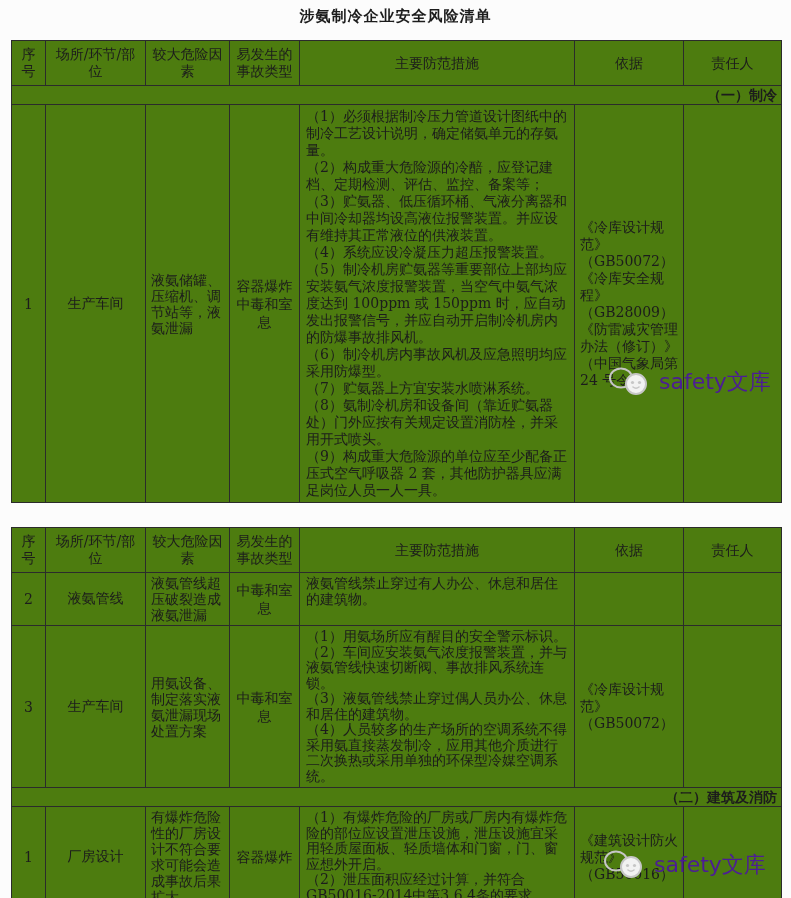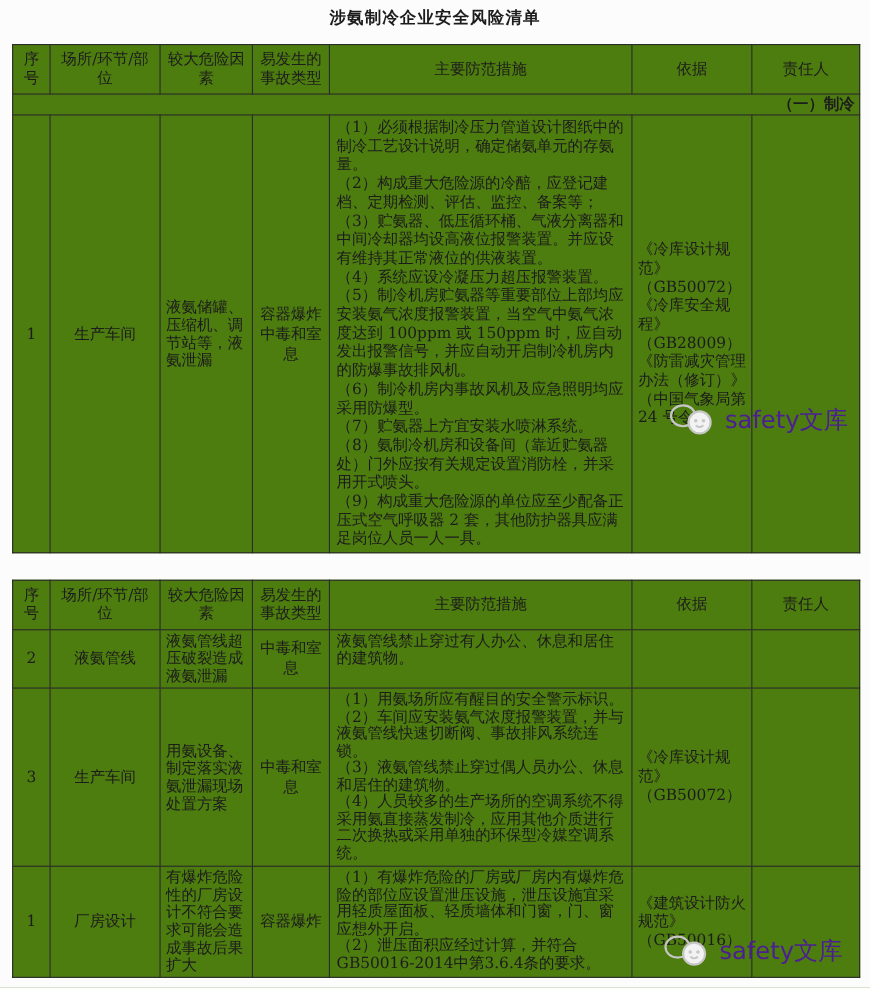--- a/index.html
+++ b/index.html
@@ -145,20 +145,23 @@
     <td class="c-haz">用氨设备、制定落实液氨泄漏现场处置方案</td>
     <td class="c-acc">中毒和室息</td>
     <td class="c-meas">（1）用氨场所应有醒目的安全警示标识。
 （2）车间应安装氨气浓度报警装置，并与液氨管线快速切断阀、事故排风系统连锁。
 （3）液氨管线禁止穿过偶人员办公、休息和居住的建筑物。
 （4）人员较多的生产场所的空调系统不得采用氨直接蒸发制冷，应用其他介质进行二次换热或采用单独的环保型冷媒空调系统。</td>
     <td class="c-basis">《冷库设计规范》
 （GB50072）</td>
     <td class="c-resp"></td>
   </tr>
+  <tr class="section-row t2-sec">
+    <td colspan="7">（二）建筑及消防</td>
+  </tr>
   <tr class="t2-b1">
     <td class="c-no">1</td>
     <td class="c-place">厂房设计</td>
     <td class="c-haz">有爆炸危险性的厂房设计不符合要求可能会造成事故后果扩大</td>
     <td class="c-acc">容器爆炸</td>
     <td class="c-meas">（1）有爆炸危险的厂房或厂房内有爆炸危险的部位应设置泄压设施，泄压设施宜采用轻质屋面板、轻质墙体和门窗，门、窗应想外开启。
 （2）泄压面积应经过计算，并符合GB50016-2014中第3.6.4条的要求。</td>
     <td class="c-basis">《建筑设计防火规范》（GB50016）</td>
     <td class="c-resp"></td>
   </tr>

